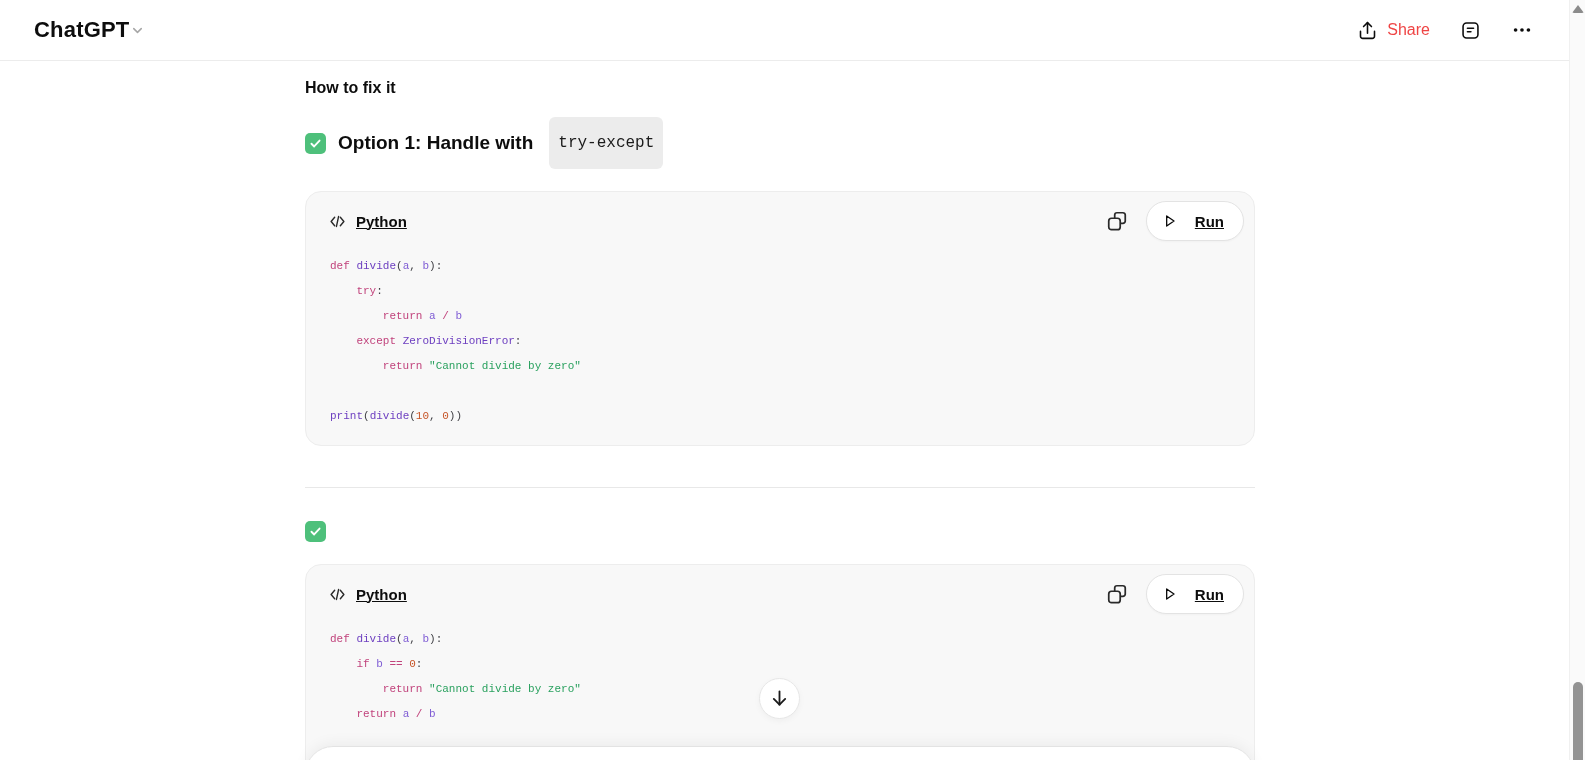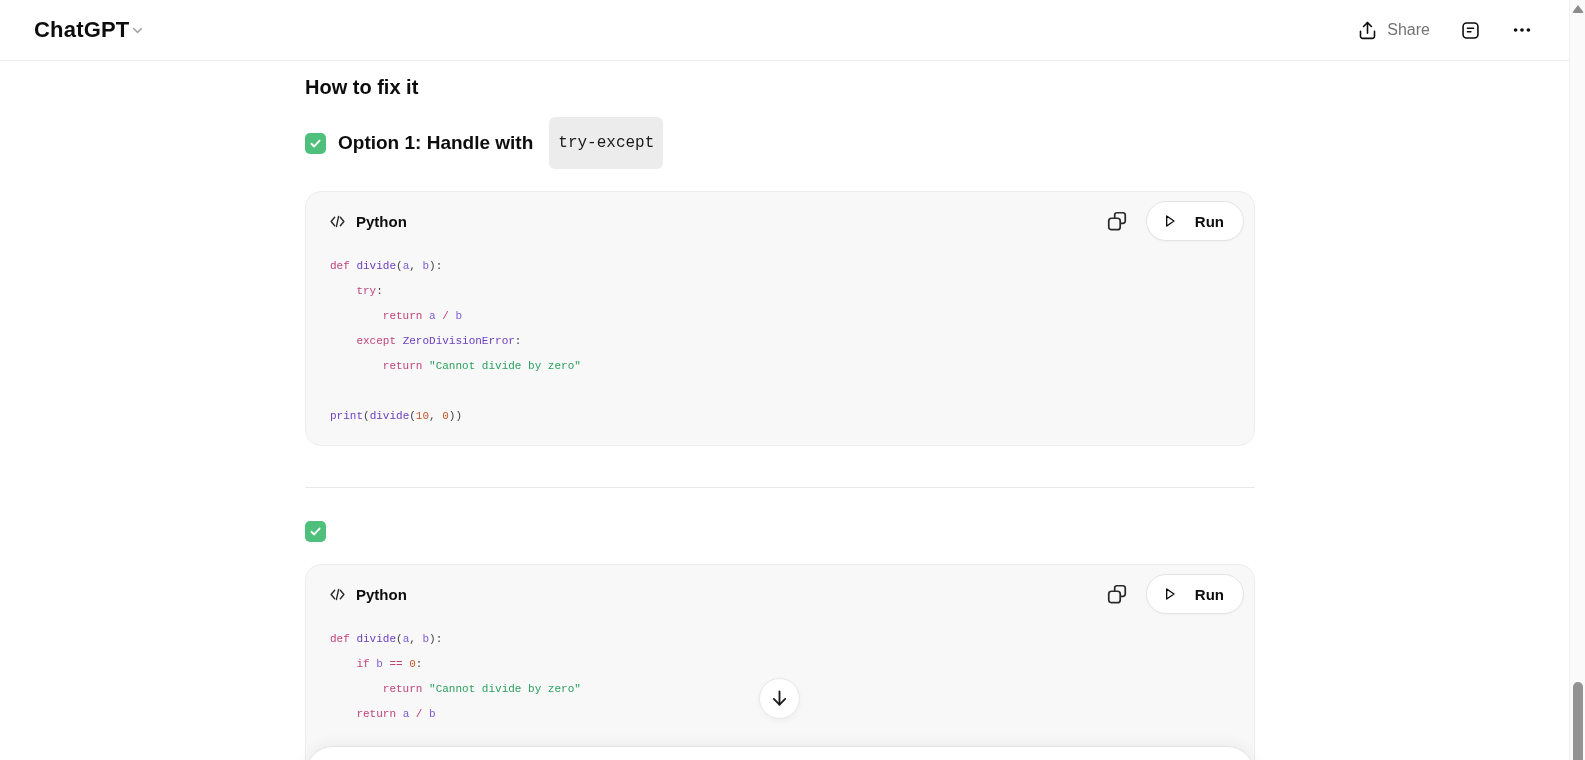--- a/index.html
+++ b/index.html
@@ -26,30 +26,30 @@
     background: none; border: none; cursor: pointer;
     font-family: inherit;
   }
   .model-selector .title {
     font-size: 22px; font-weight: 700; color: #0d0d0d; letter-spacing: .2px;
   }
   .topbar-right { display: flex; align-items: center; gap: 30px; }
   .icon-btn {
     display: flex; align-items: center; gap: 9px;
     background: none; border: none; cursor: pointer;
-    font-family: inherit; font-size: 16px; color: #737373;
+    font-family: inherit; font-size: 16px; color: #ef4444;
   }
   svg { display: block; }
 
   
   .main-col { width: 950px; margin-left: 305px; }
 
   .page-heading {
     margin-top: 13px;
-    font-size: 20px; font-weight: 700; color: #0d0d0d; line-height: 27px;
+    font-size: 16px; font-weight: 700; color: #0d0d0d; line-height: 27px;
   }
   .option-heading {
     display: flex; align-items: center; gap: 12px;
     margin-top: 16px;
     font-size: 19px; font-weight: 700; color: #0d0d0d; line-height: 28px;
   }
   .option-heading.second { margin-top: 33px; }
   .check-badge {
     width: 21px; height: 21px; border-radius: 5px;
     background: var(--accent-green, #4ec07b);
@@ -68,20 +68,21 @@
   .code-card {
     margin-top: 22px;
     background: var(--code-bg, #f8f8f8);
     border: 1px solid #ededed;
     border-radius: 16px;
     overflow: hidden;
   }
   .card-header {
     display: flex; align-items: center;
     padding: 9px 10px 0 23px;
+    text-decoration: underline;
   }
   .lang-label { font-size: 15px; font-weight: 700; color: #0d0d0d; margin-left: 10px; }
   .card-actions { margin-left: auto; display: flex; align-items: center; gap: 12px; }
   .copy-btn {
     background: none; border: none; cursor: pointer;
     width: 34px; height: 34px; display: flex; align-items: center; justify-content: center;
     border-radius: 8px;
   }
   .run-btn {
     display: flex; align-items: center; gap: 17px;

